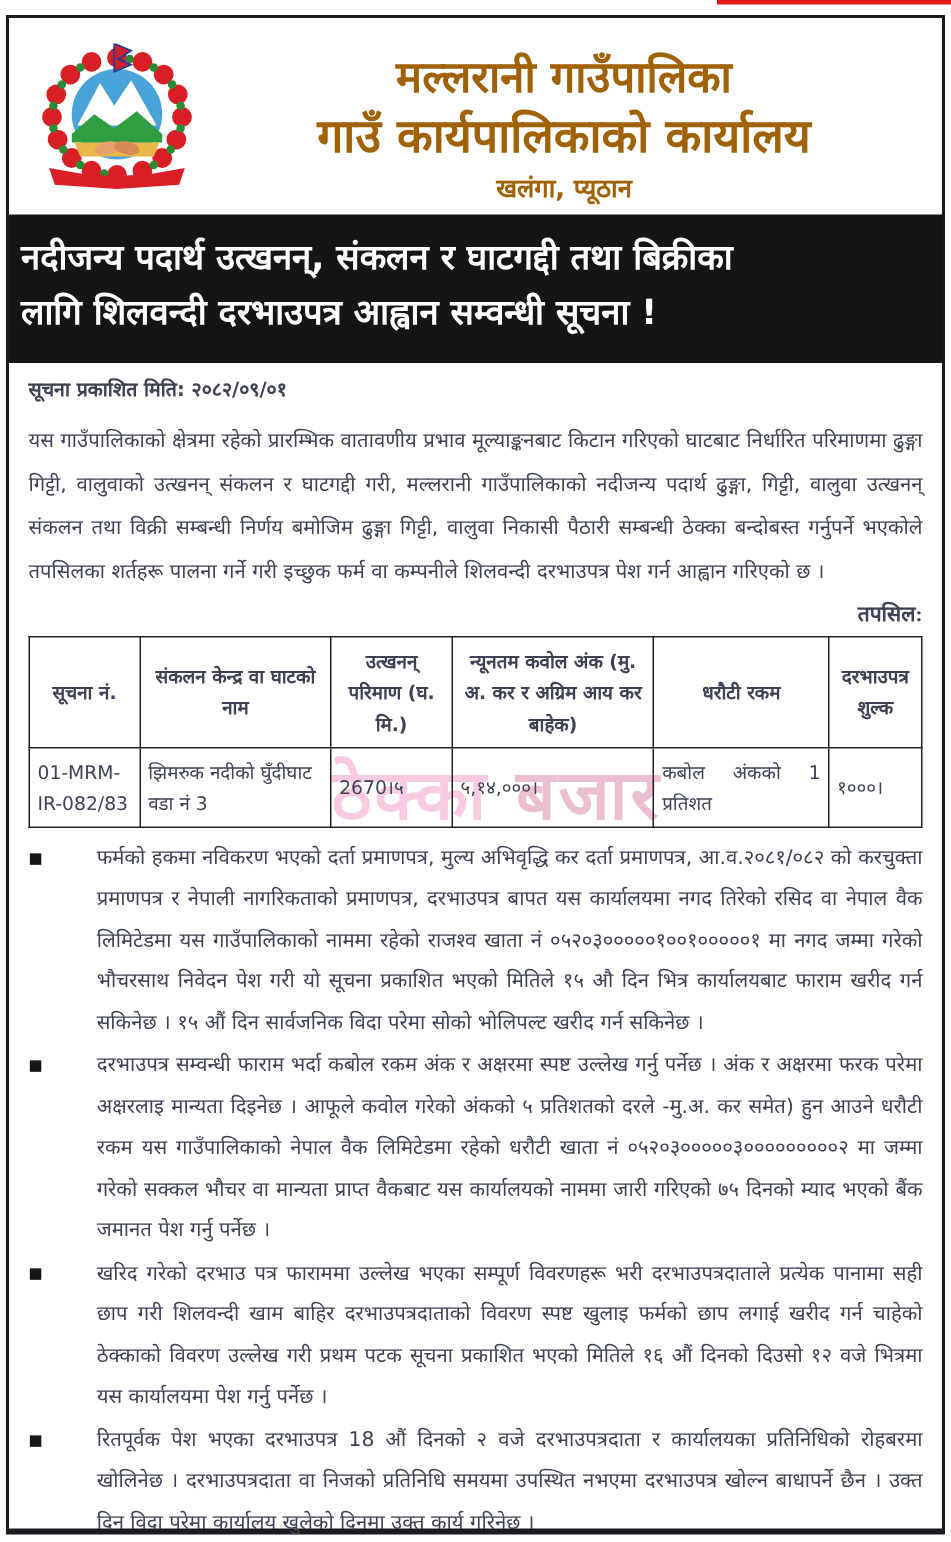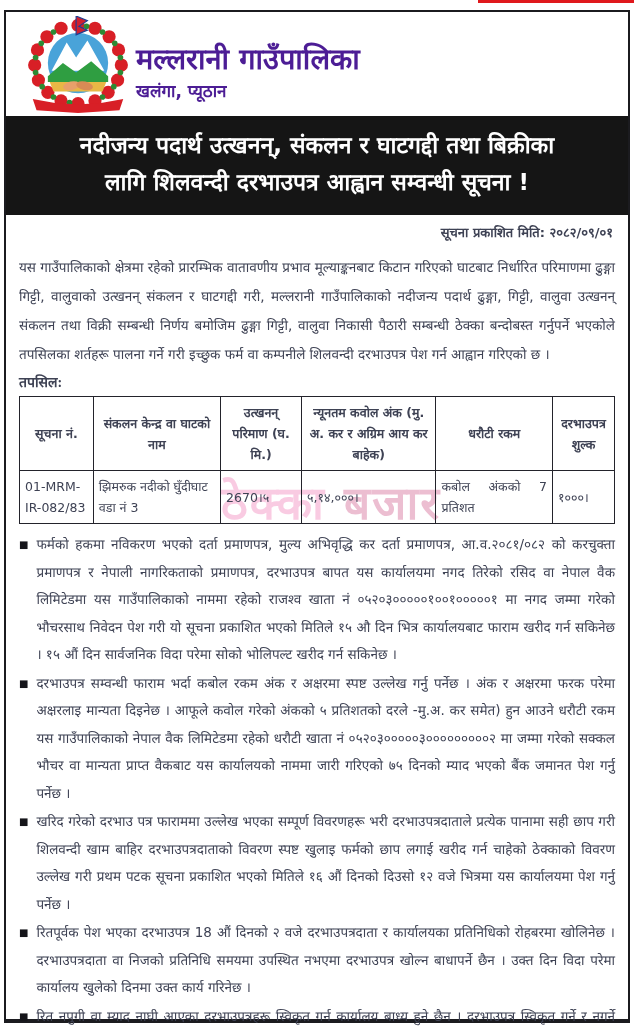--- a/index.html
+++ b/index.html
@@ -9,53 +9,53 @@
     color:#3e4254;overflow:hidden;
   }
   .red-topline{position:absolute;top:0;right:0;width:156px;height:3px;background:#e0181c;}
   .frame{
     position:absolute;left:4px;right:4px;top:10px;bottom:5px;
     border:2px solid #1b1b1f;border-bottom-width:4px;background:#fff;
   }
   
   .header{display:flex;align-items:center;padding:4px 12px 2px 14px;}
   .logo{width:116px;height:98px;flex:0 0 auto;}
-  .head-text{flex:1;text-align:left;color:#4c1d95;font-weight:bold;line-height:1.15;margin-top:19px;}
+  .head-text{flex:1;text-align:center;color:#a16207;font-weight:bold;line-height:1.15;margin-top:19px;}
   .muni{font-size:29px;margin:0 0 6px 0;}
   .office{font-size:31px;margin:0 0 7px 0;}
   .addr{font-size:17px;margin:0 0 4px 0;}
   .prov{font-size:17px;margin:0;}
   
   .banner{
-    background:#151515;color:#ffffff;text-align:center;
+    background:#151515;color:#ffffff;
     padding:11px 8px 14px;font-weight:bold;font-size:23px;line-height:37px;
   }
   
   .content{position:relative;padding:4px 13px 0 13px;}
   .content-inner{position:relative;z-index:1;}
   .watermark{
     position:absolute;z-index:0;left:215px;top:255px;
     font-size:46px;font-weight:bold;opacity:.28;letter-spacing:2px;white-space:nowrap;
   }
   .wm1{color:#ec4899;}
   .wm2{color:#be185d;}
-  .published{text-align:right;font-weight:bold;font-size:13px;margin:4px 2px 3px 0;}
+  .published{font-weight:bold;font-size:13px;margin:4px 2px 3px 0;}
   .intro{font-size:13.5px;line-height:29px;text-align:justify;margin:12px 0 3px 0;}
-  .tapasil{text-align:left;font-weight:bold;font-size:14px;margin:0 0 5px 0;font-family:Liberation Serif, serif;}
+  .tapasil{text-align:right;font-weight:bold;font-size:14px;margin:0 0 5px 0;font-family:Liberation Serif, serif;}
   table.tender{width:100%;border-collapse:collapse;font-size:12.5px;}
   table.tender th,table.tender td{
     border:1.6px solid #23232b;padding:5px 5px;vertical-align:middle;line-height:21px;
   }
   table.tender th{font-weight:bold;text-align:center;}
   td.c1{}
   td.c5{text-align:justify;}
   .bullets{list-style:none;margin:7px 0 0 0;padding:0;}
   .bullets li{display:flex;gap:8px;margin:0 0 1px 0;}
   .sq{flex:0 0 auto;font-size:10px;line-height:27px;color:#15151a;}
-  .bt{flex:1;font-size:13.5px;line-height:27.5px;text-align:justify;}
+  .bt{flex:1;font-size:13.5px;line-height:27.5px;text-align:justify;margin-left:28px;}
 </style>
 </head>
 <body>
 
 <div class="red-topline"></div>
 
 <div class="frame">
 
   <div class="header">
     <svg class="logo" viewBox="0 0 120 104" xmlns="http://www.w3.org/2000/svg">
@@ -101,20 +101,21 @@
 
       <ellipse cx="53" cy="74" rx="9" ry="4.5" fill="#e8a06a" transform="rotate(-12 53 74)"></ellipse>
       <ellipse cx="67" cy="74" rx="9" ry="4.5" fill="#d88b55" transform="rotate(12 67 74)"></ellipse>
 
       <path d="M58,0 L58,20 L70,15 L61,11 L70,5 Z" fill="#cf2030" stroke="#1c3f94" stroke-width="1.2"></path>
 
       <path d="M12,88 L34,92 L60,94 L86,92 L108,88 L104,100 L60,103 L16,100 Z" fill="#d81f26"></path>
     </svg>
     <div class="head-text">
       <div class="muni">मल्लरानी गाउँपालिका</div>
+      <div class="office">गाउँ कार्यपालिकाको कार्यालय</div>
       <div class="addr">खलंगा, प्यूठान</div>
     </div>
   </div>
 
   <div class="banner">
     <div>नदीजन्य पदार्थ उत्खनन्, संकलन र घाटगद्दी तथा बिक्रीका</div>
     <div>लागि शिलवन्दी दरभाउपत्र आह्वान सम्वन्धी सूचना !</div>
   </div>
 
   <div class="content">
@@ -143,21 +144,21 @@
           <th>उत्खनन् परिमाण (घ. मि.)</th>
           <th>न्यूनतम कवोल अंक (मु. अ. कर र अग्रिम आय कर बाहेक)</th>
           <th>धरौटी रकम</th>
           <th>दरभाउपत्र शुल्क</th>
         </tr>
         <tr>
           <td class="c1">01-MRM-IR-082/83</td>
           <td>झिमरुक नदीको घुँदीघाट वडा नं 3</td>
           <td>2670।५</td>
           <td>५,१४,०००।</td>
-          <td class="c5">कबोल अंकको 7 प्रतिशत</td>
+          <td class="c5">कबोल अंकको 1 प्रतिशत</td>
           <td>१०००।</td>
         </tr>
       </tbody>
         </table>
 
       <ul class="bullets">
         <li>
             <span class="sq">■</span>
             <span class="bt">फर्मको हकमा नविकरण भएको दर्ता प्रमाणपत्र, मुल्य अभिवृद्धि कर दर्ता प्रमाणपत्र, आ.व.२०८१/०८२ को करचुक्ता प्रमाणपत्र र नेपाली नागरिकताको प्रमाणपत्र, दरभाउपत्र बापत यस कार्यालयमा नगद तिरेको रसिद वा नेपाल वैक लिमिटेडमा यस गाउँपालिकाको नाममा रहेको राजश्व खाता नं ०५२०३०००००१००१०००००१ मा नगद जम्मा गरेको भौचरसाथ निवेदन पेश गरी यो सूचना प्रकाशित भएको मितिले १५ औ दिन भित्र कार्यालयबाट फाराम खरीद गर्न सकिनेछ । १५ औं दिन सार्वजनिक विदा परेमा सोको भोलिपल्ट खरीद गर्न सकिनेछ ।</span>
           </li>

